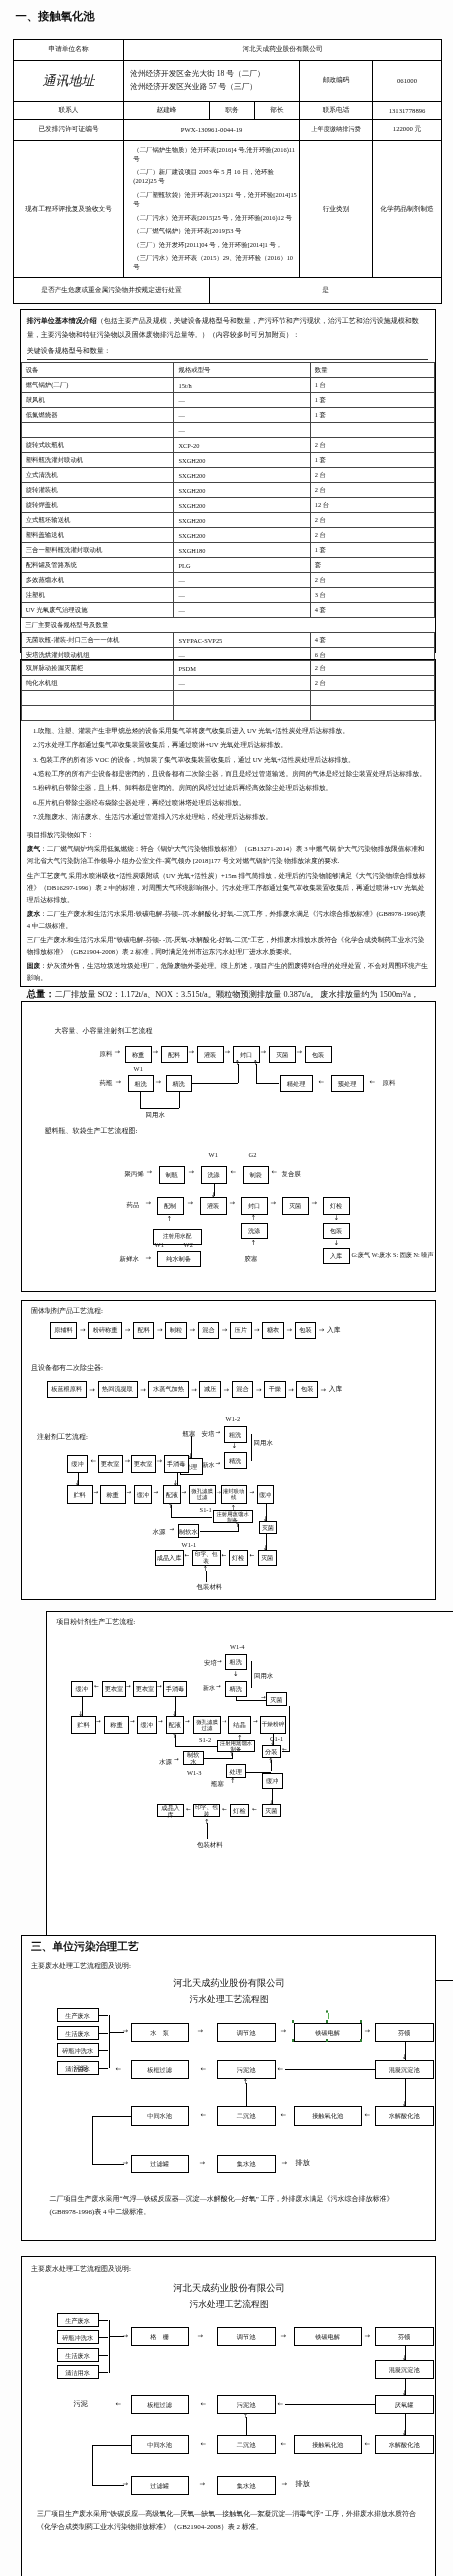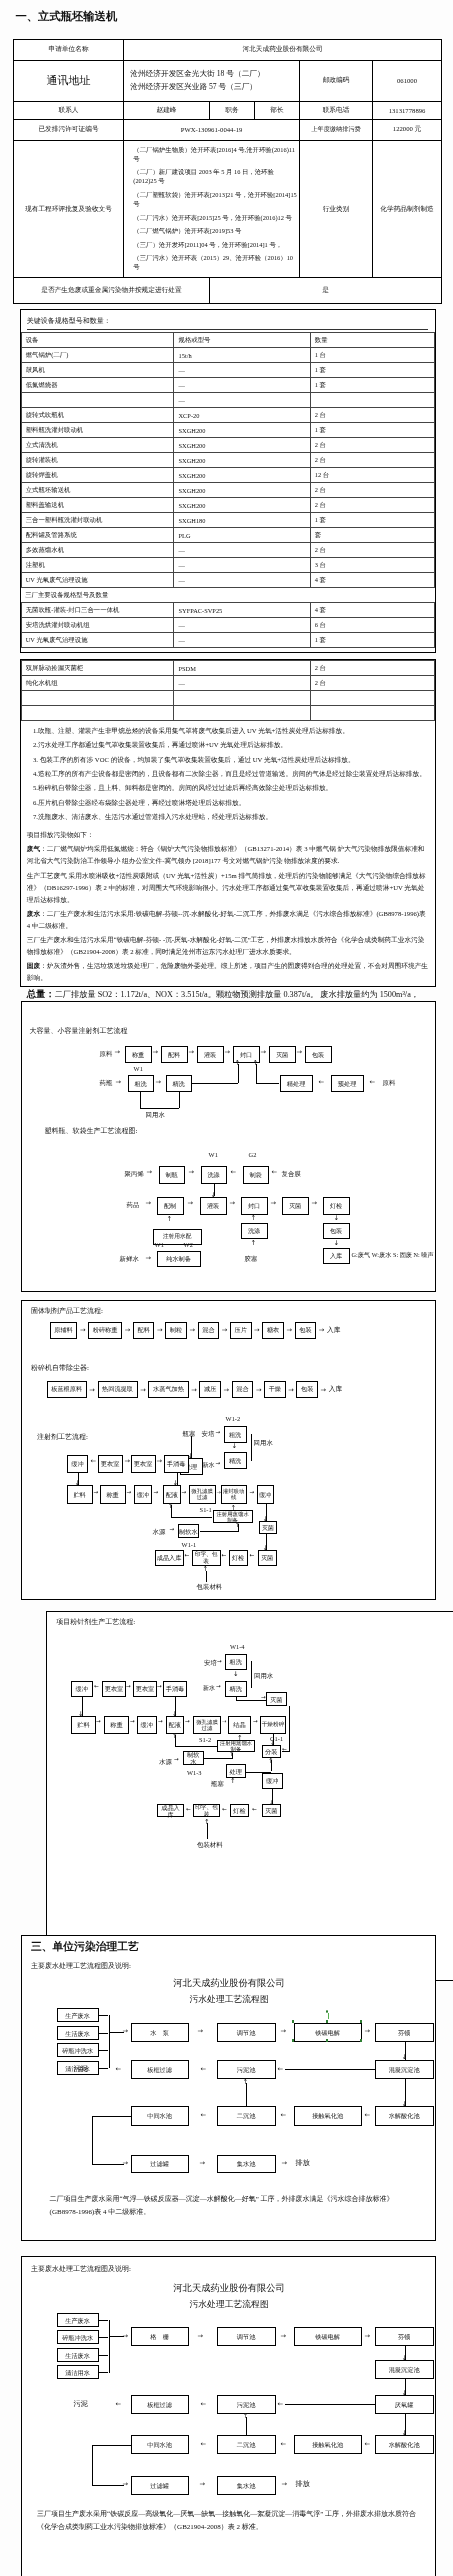--- a/index.html
+++ b/index.html
@@ -27,38 +27,38 @@
   .flow{font-size:7px;line-height:1.8;padding:4.1px 6.2px 0 6.2px;}
   .flow p{margin:0 0 2.1px 0;}
   .sec{position:absolute;font-size:7px;white-space:nowrap;}
   .big6{font-size:8.2px;}
 </style>
 </head>
 <body>
 
 <div id="page">
 
-  <div class="bt" style="top:9.3px;left:15.5px;">一、立式瓶坯输送机</div>
+  <div class="bt" style="top:9.3px;left:15.5px;">一、接触氧化池</div>
 
   <table class="dt" style="top:39px;left:13px;width:428px;border:1px solid #000;">
     <colgroup>
         <col style="width:110px">
         <col style="width:86px">
         <col style="width:45px">
         <col style="width:45px">
         <col style="width:73px">
         <col style="width:69px">
       </colgroup>
     <tbody>
         <tr style="height:20.6px">
       <td>申请单位名称</td>
       <td colspan="5">河北天成药业股份有限公司</td>
     </tr>
     <tr style="height:41px">
-      <td style="font-size:11px;">通讯地址</td>
+      <td style="font-size:13px;font-style:italic;">通讯地址</td>
       <td colspan="3" style="text-align:left;padding-left:6.2px;font-size:7.7px;">
         <div style="margin:3.1px 0;">沧州经济开发区金光大街 18 号（二厂）</div>
         <div style="margin:3.1px 0;">沧州经济开发区兴业路 57 号（三厂）</div>
       </td>
       <td>邮政编码</td>
       <td>061000</td>
     </tr>
     <tr style="height:18.5px">
       <td>联系人</td>
       <td>赵建峰</td>
@@ -89,20 +89,23 @@
     </tr>
     <tr style="height:26px">
       <td colspan="2">是否产生危废或重金属污染物并按规定进行处置</td>
       <td colspan="4">是</td>
     </tr>
   </tbody>
     </table>
 
   <div class="pn" style="top:309px;left:19.6px;width:416px;height:344px;">
     <div class="flow" style="line-height:2;">
+      <p style="font-size:7px;">
+        <b>排污单位基本情况介绍</b><span>（包括主要产品及规模，关键设备规格型号和数量，产污环节和产污现状，治污工艺和治污设施规模和数量，主要污染物和特征污染物以及固体废物排污总量等。）（内容较多时可另加附页）：</span>
+      </p>
       <p style="border-bottom:0.5px solid #333;padding-bottom:1px;">关键设备规格型号和数量：</p>
     </div>
     <table class="et" style="margin-top:1px;">
       <colgroup>
           <col style="width:37%">
           <col style="width:33%">
           <col style="width:30%">
         </colgroup>
       <tbody>
           <tr>
@@ -257,21 +260,21 @@
       <p>生产工艺废气 采用水喷淋吸收+活性炭吸附或（UV 光氧+活性炭）+15m 排气筒排放，处理后的污染物能够满足《大气污染物综合排放标准》（DB16297-1996）表 2 中的标准，对周围大气环境影响很小。污水处理工序都通过集气罩收集装置收集后，再通过喷淋+UV 光氧处理后达标排放。</p>
       <p><b>废水</b><span>：二厂生产废水和生活污水采用:铁碳电解-芬顿--沉-水解酸化-好氧-二沉工序，外排废水满足《污水综合排放标准》(GB8978-1996)表 4 中二级标准。</span></p>
       <p>三厂生产废水和生活污水采用“铁碳电解-芬顿-  -沉-厌氧-水解酸化-好氧-二沉”工艺，外排废水排放水质符合《化学合成类制药工业水污染物排放标准》（GB21904-2008）表 2 标准，同时满足沧州市运东污水处理厂进水水质要求。</p>
       <p><b>固废</b><span>：炉灰渣外售，生活垃圾送垃圾处理厂，危险废物外委处理。综上所述，项目产生的固废得到合理的处理处置，不会对周围环境产生影响。</span></p>
       <p class="big6"><b style="font-size:9.3px;">总量：</b><span>二厂排放量 SO2：1.172t/a、NOX：3.515t/a。颗粒物预测排放量 0.387t/a。 废水排放量约为 1500m³/a，COD 为 6/a，氨氮为 0.6t/a，固体废物排放量为 170t/a，非甲烷总烃排放量为 216t/a。</span></p>
       <p>三厂：废水排放量约为 1.1 万 m³/a，COD 为 1.96t/a，氨氮为 0.23t/a，非甲烷总烃排放量为 3.456t/a。</p>
     </div>
   </div>
 
   <div class="pn" style="top:1001px;left:20.6px;width:415px;height:291px;">
-    <div class="sec" style="top:24px;left:8px;">大容量、小容量注射剂工艺流程</div>
+    <div class="sec" style="top:24px;left:33px;">大容量、小容量注射剂工艺流程</div>
     <div class="tx" style="top:48px;left:78px;">原料</div>
     <div class="bx" style="top:44px;left:103px;width:27px;height:16.5px;">称重</div>
     <div class="bx" style="top:44px;left:139px;width:27px;height:16.5px;">配料</div>
     <div class="bx" style="top:44px;left:175px;width:27px;height:16.5px;">灌装</div>
     <div class="bx" style="top:44px;left:211px;width:27px;height:16.5px;">封口</div>
     <div class="bx" style="top:44px;left:247px;width:27px;height:16.5px;">灭菌</div>
     <div class="bx" style="top:44px;left:283px;width:27px;height:16.5px;">包装</div>
     <span class="ar" style="top:47px;left:93px;">→</span>
     <span class="ar" style="top:47px;left:131px;">→</span>
     <span class="ar" style="top:47px;left:167px;">→</span>
@@ -357,21 +360,21 @@
       <span class="cb">混合</span>
         <span class="ca">→</span>
       <span class="cb">压片</span>
         <span class="ca">→</span>
       <span class="cb">糖衣</span>
         <span class="ca">→</span>
       <span class="cb">包装</span>
         <span class="ca">→</span>
       <span class="ct">入库</span>
     </div>
-    <div class="sec" style="top:62px;left:9.3px;">粉碎机自带除尘器:</div>
+    <div class="sec" style="top:62px;left:9.3px;">且设备都有二次除尘器:</div>
     <div class="ch" style="top:80px;left:25px;">
       <span class="cb">板蓝根原料</span>
         <span class="ca">→</span>
       <span class="cb">热回流提取</span>
         <span class="ca">→</span>
       <span class="cb">水蒸气加热</span>
         <span class="ca">→</span>
       <span class="cb">减压</span>
         <span class="ca">→</span>
       <span class="cb">混合</span>

